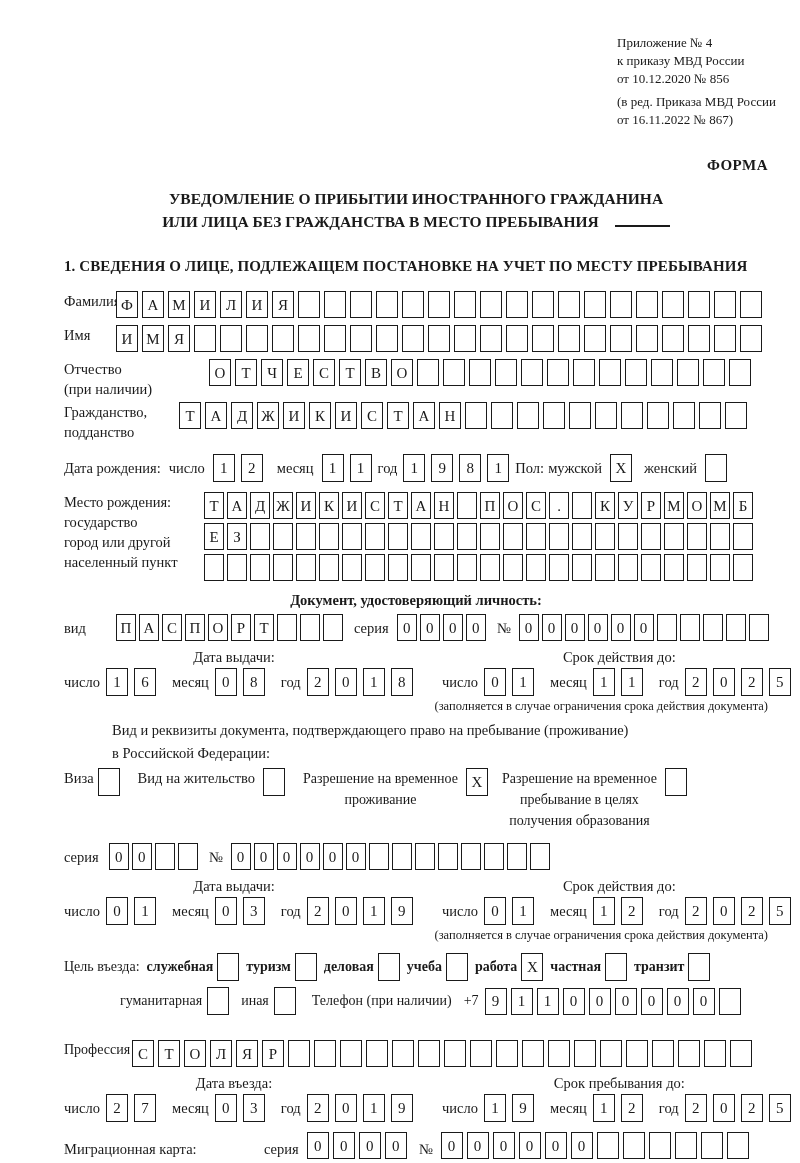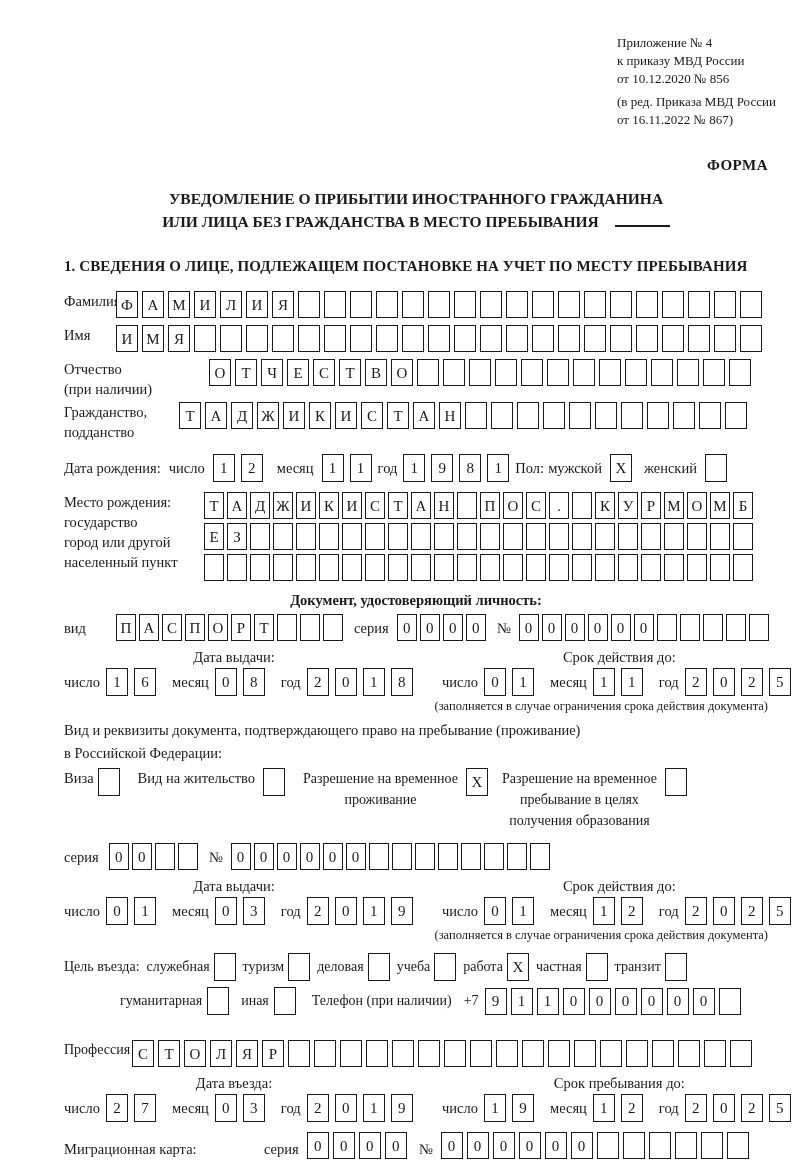--- a/index.html
+++ b/index.html
@@ -60,24 +60,24 @@
   
   .opts { align-items: flex-start; margin-top: 6px; }
   .opts .cb { margin-left: 8px; }
   .optmulti { text-align: center; font-size: 14px; line-height: 21px; }
   .ml14 { margin-left: 14px; } .ml18 { margin-left: 18px; } .ml6 { margin-left: 6px; }
 
   
   .purpose { display: flex; align-items: center; margin-top: 10px; font-size: 14px; }
   .purpose .pitem { display: flex; align-items: center; margin-left: 7px; }
   .purpose .pitem:first-of-type { margin-left: 6px; }
-  .purpose .pitem span.t { margin-right: 4px; }
+  .purpose .pitem span.t { margin-right: 4px; font-weight: bold; }
   .purpose2 { display: flex; align-items: center; margin-top: 6px; font-size: 14px; margin-left: 56px; }
   .center-bold { text-align: center; font-weight: bold; font-size: 14.5px; margin-top: 7px; }
-  .plain { font-size: 14.5px; margin-top: 8px; }
+  .plain { font-size: 14.5px; margin-top: 8px; margin-left: 48px; }
   .gap50 { width: 50px; flex-shrink: 0; }
   .mr6 { margin-right: 6px; }
   .slbl { margin: 0 8px; }
 </style>
 </head>
 <body>
 
 <div class="page">
 
   <div class="ref-block">

